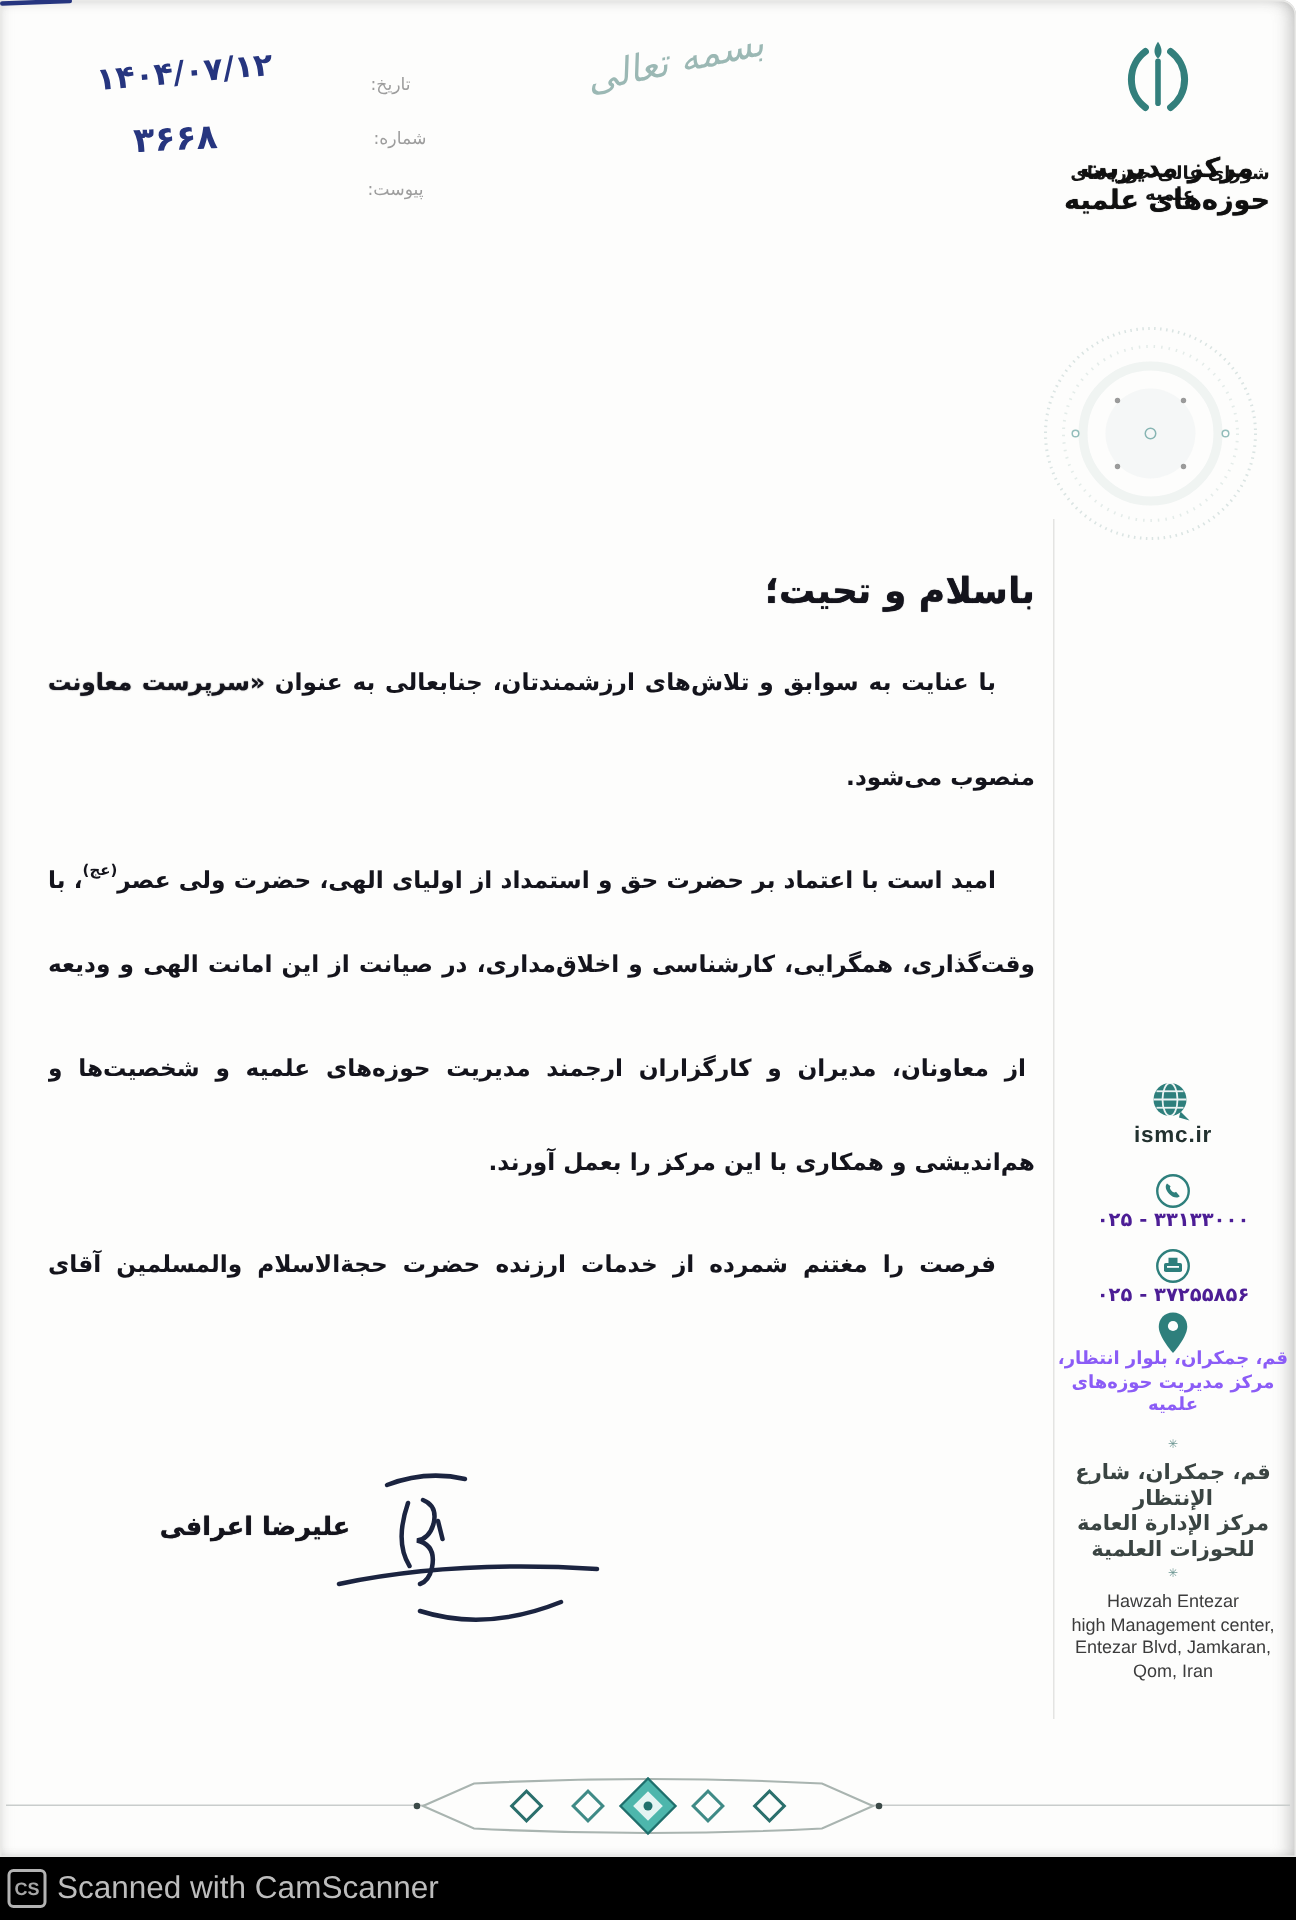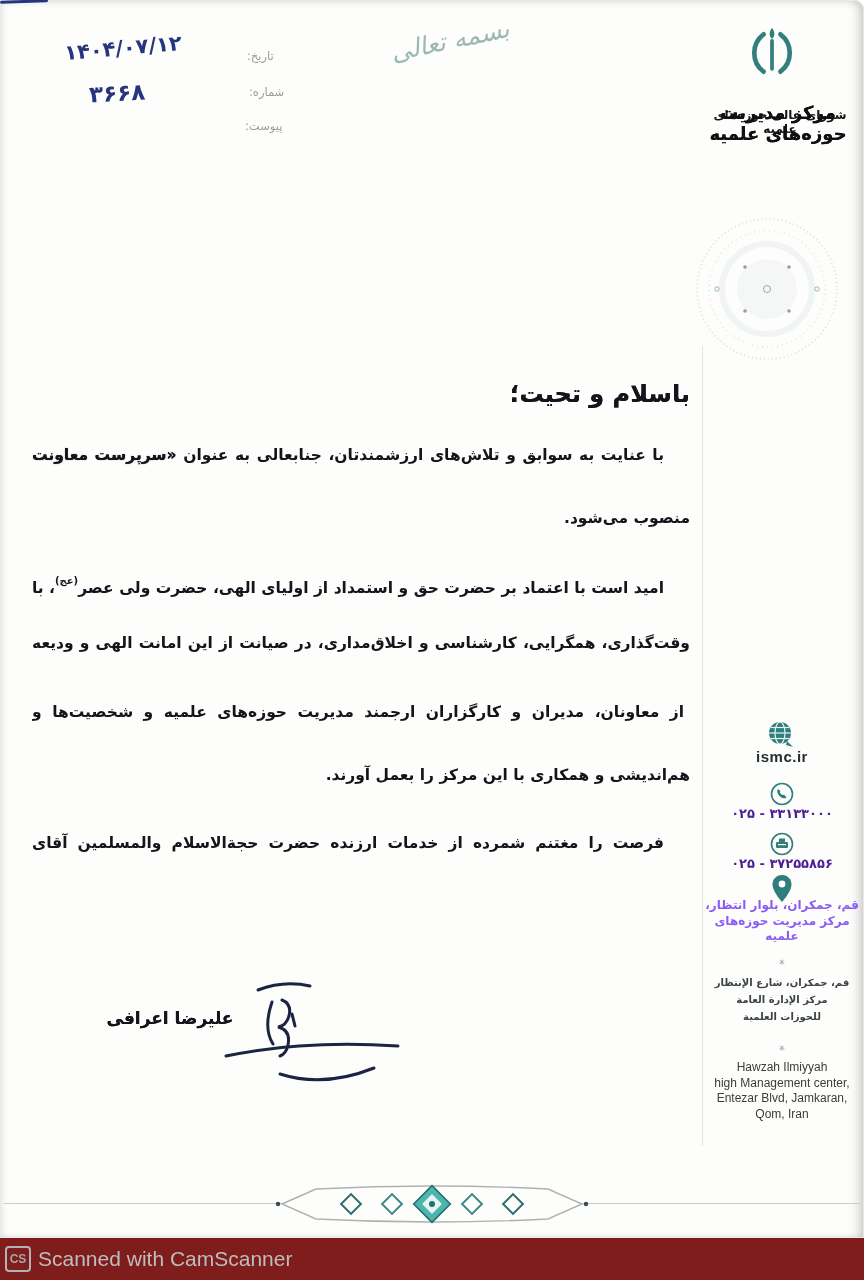--- a/index.html
+++ b/index.html
@@ -37,21 +37,21 @@
         font-size:18px;font-weight:700;color:#101010;text-shadow:0 0 .5px #101010;}
   
   .medallion{position:absolute;left:690px;top:212px;}
   .divider{position:absolute;left:702px;top:346px;width:1px;height:800px;background:#e4e4e2;}
   .sb{position:absolute;left:703px;width:158px;text-align:center;}
   .sb-icon{position:absolute;}
   .website{top:748px;font-family:"Liberation Sans","DejaVu Sans",sans-serif;
            font-size:15px;font-weight:700;color:#22312f;letter-spacing:.5px;}
   .phone-num{direction:ltr;font-size:13px;font-weight:700;color:#4c1d95;letter-spacing:1.5px;}
   .addr-fa{direction:rtl;font-size:12px;font-weight:700;color:#8b5cf6;line-height:15.5px;}
-  .addr-ar{direction:rtl;font-size:10px;font-weight:600;color:#3a4442;line-height:17px;}
+  .addr-ar{direction:rtl;font-size:14px;font-weight:600;color:#3a4442;line-height:17px;}
   .addr-en{font-family:"Liberation Sans","DejaVu Sans",sans-serif;direction:ltr;
            font-size:12px;color:#3c3c3c;line-height:15.5px;}
   .sep-dot{font-size:8px;color:#6f9894;}
   
   .rtlblock{position:absolute;left:32px;right:174px;direction:rtl;color:#14141c;}
   .recipient{top:270px;text-align:right;font-size:23px;font-weight:700;text-shadow:0 0 .6px #14141c;}
   .recipient .sup{font-size:12px;vertical-align:14px;font-weight:700;}
   .salutation{top:380px;text-align:right;font-size:24px;font-weight:700;text-shadow:0 0 .5px #14141c;}
   .para .pl{height:63px;line-height:63px;font-size:15.5px;font-weight:700;overflow:hidden;}
   .pl.just{text-align:justify;text-align-last:justify;text-justify:inter-word;}
@@ -63,21 +63,21 @@
   
   .sig-name{position:absolute;left:100px;top:1008px;width:140px;text-align:center;direction:rtl;
             font-size:17px;font-weight:700;color:#14141c;text-shadow:0 0 .5px #14141c;}
   .sig-title{position:absolute;left:88px;top:1088px;width:150px;text-align:center;direction:rtl;
              font-size:16px;font-weight:700;color:#14141c;text-shadow:0 0 .5px #14141c;}
   .sig-draw{position:absolute;left:222px;top:976px;}
   
   .orn-line{position:absolute;left:4px;right:4px;top:1203px;height:1px;background:#c9cdcc;}
   .orn{position:absolute;left:272px;top:1182px;}
   
-  .csbar{position:absolute;left:0;top:1238px;width:864px;height:42px;background:#7f1d1d;
+  .csbar{position:absolute;left:0;top:1238px;width:864px;height:42px;background:#000000;
          display:flex;align-items:center;}
   .cs-badge{margin-left:5px;width:22px;height:22px;border:2px solid #b3b3b3;border-radius:4px;
             color:#a6a6a6;font-family:"Liberation Sans",sans-serif;font-size:12px;font-weight:700;
             display:flex;align-items:center;justify-content:center;}
   .cs-text{margin-left:7px;font-family:"Liberation Sans",sans-serif;font-size:21px;color:#bdbdbd;}
 </style>
 </head>
 <body>
 
 <div class="page">
@@ -162,21 +162,21 @@
 
   <div class="sb addr-ar" style="top:974px;">
     <div>قم، جمکران، شارع الإنتظار</div>
     <div>مرکز الإدارة العامة</div>
     <div>للحوزات العلمیة</div>
   </div>
 
   <div class="sb sep-dot" style="top:1044px;">✳</div>
 
   <div class="sb addr-en" style="top:1060px;">
-    <div>Hawzah Ilmiyyah</div>
+    <div>Hawzah Entezar</div>
     <div>high Management center,</div>
     <div>Entezar Blvd, Jamkaran,</div>
     <div>Qom, Iran</div>
   </div>
 
 
   <div class="rtlblock salutation">باسلام و تحیت؛</div>
 
   <div class="rtlblock para p1">
     <div class="pl just ind1">

